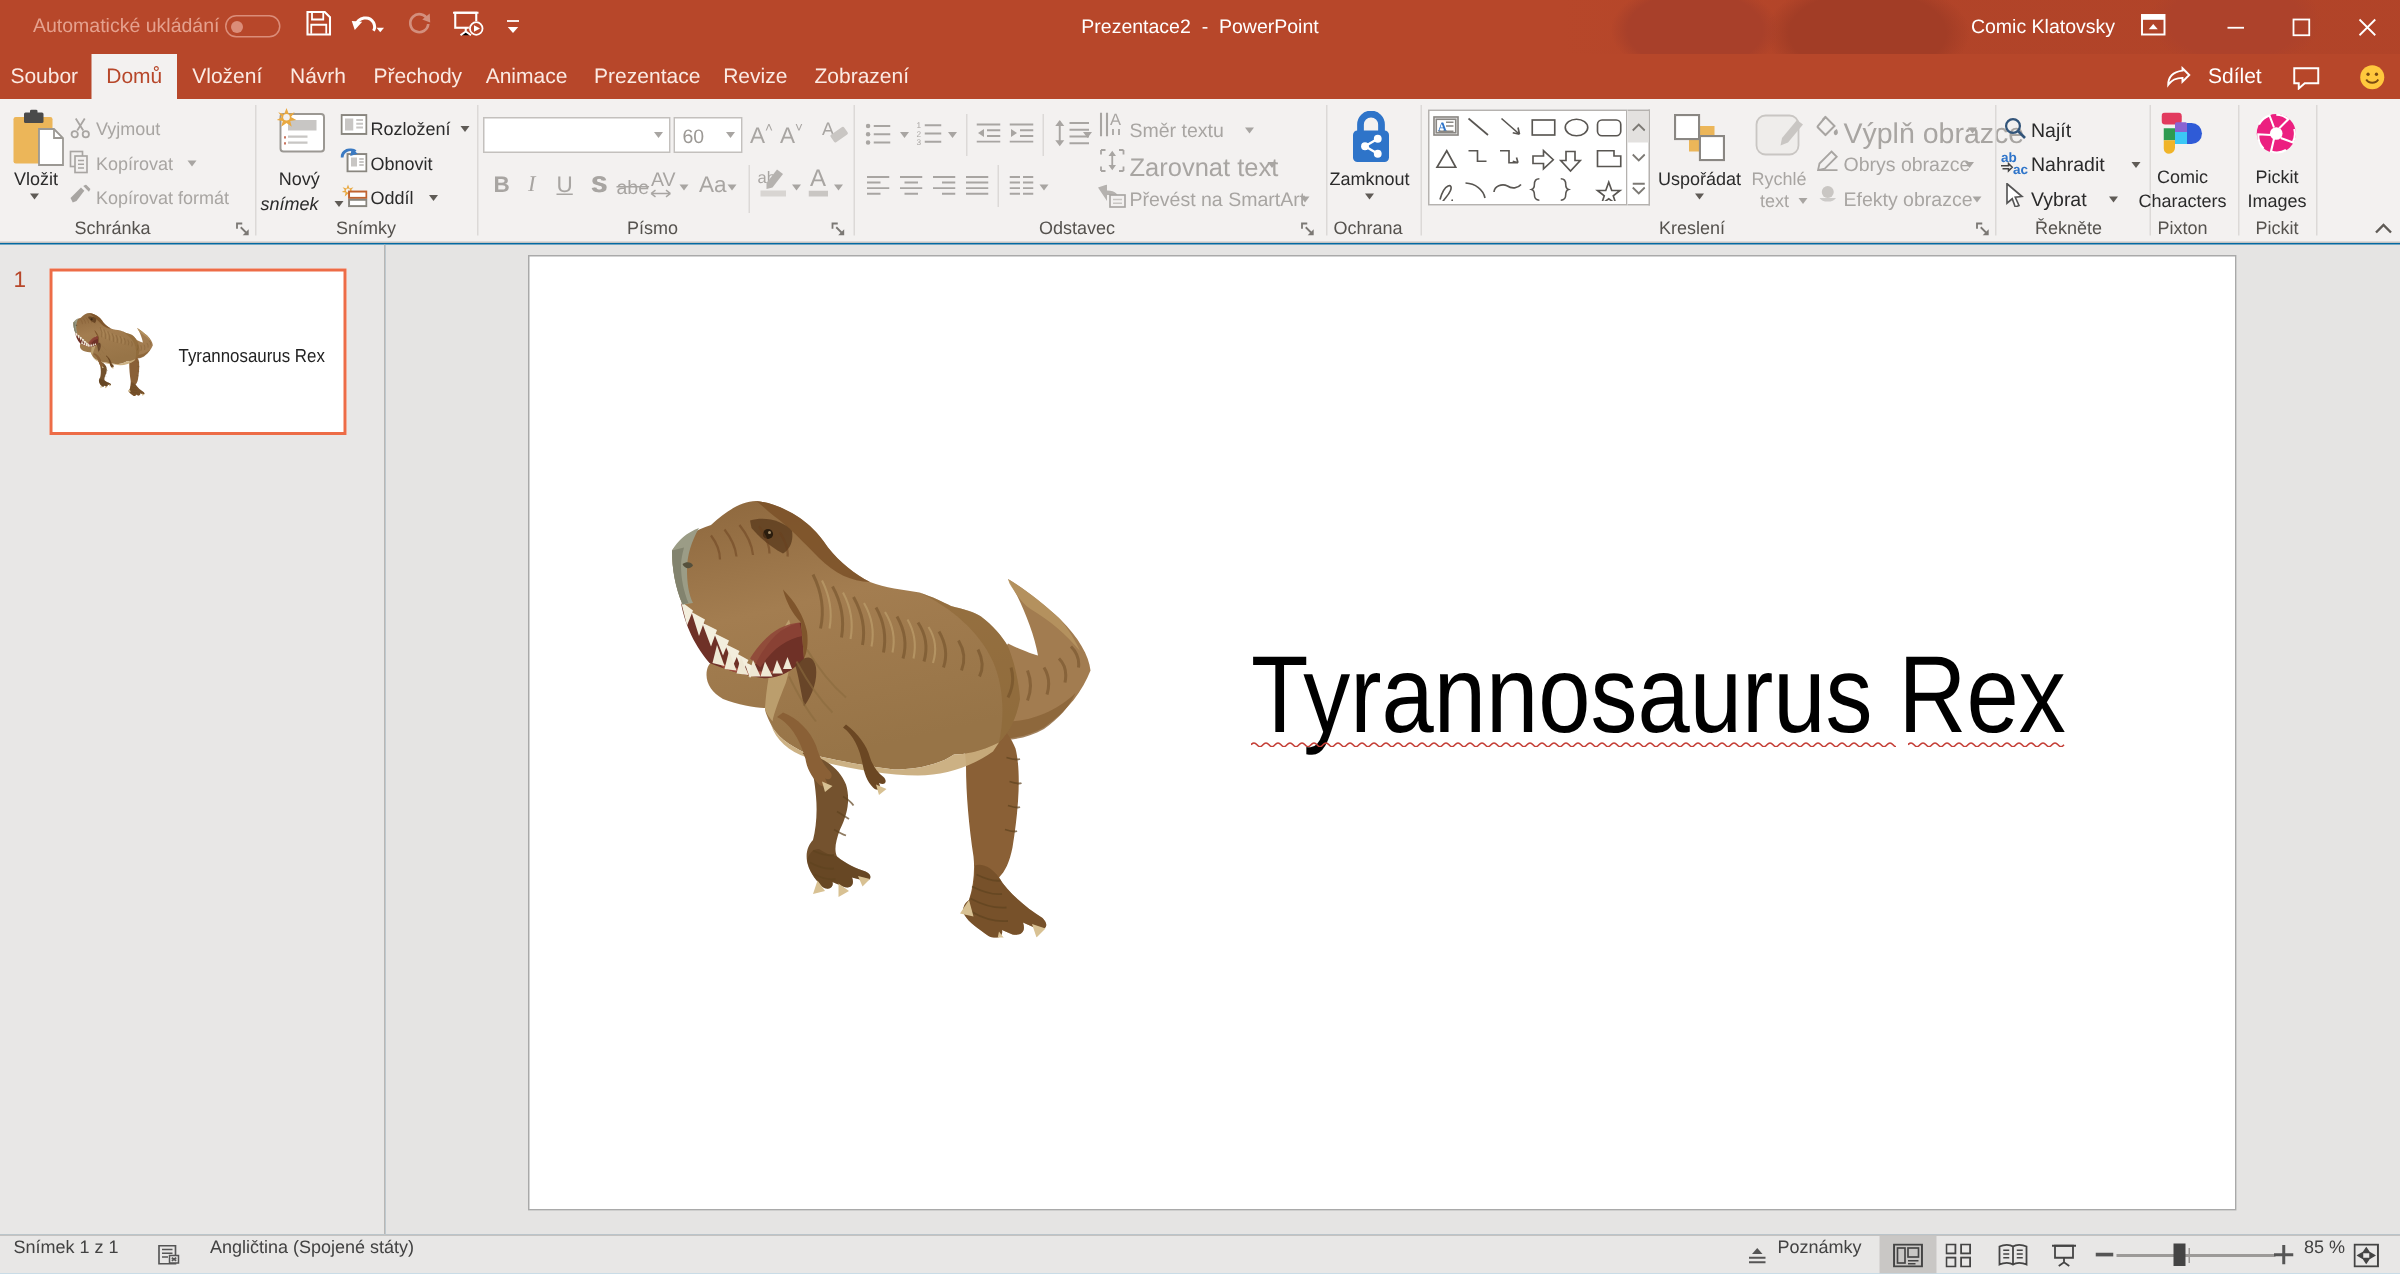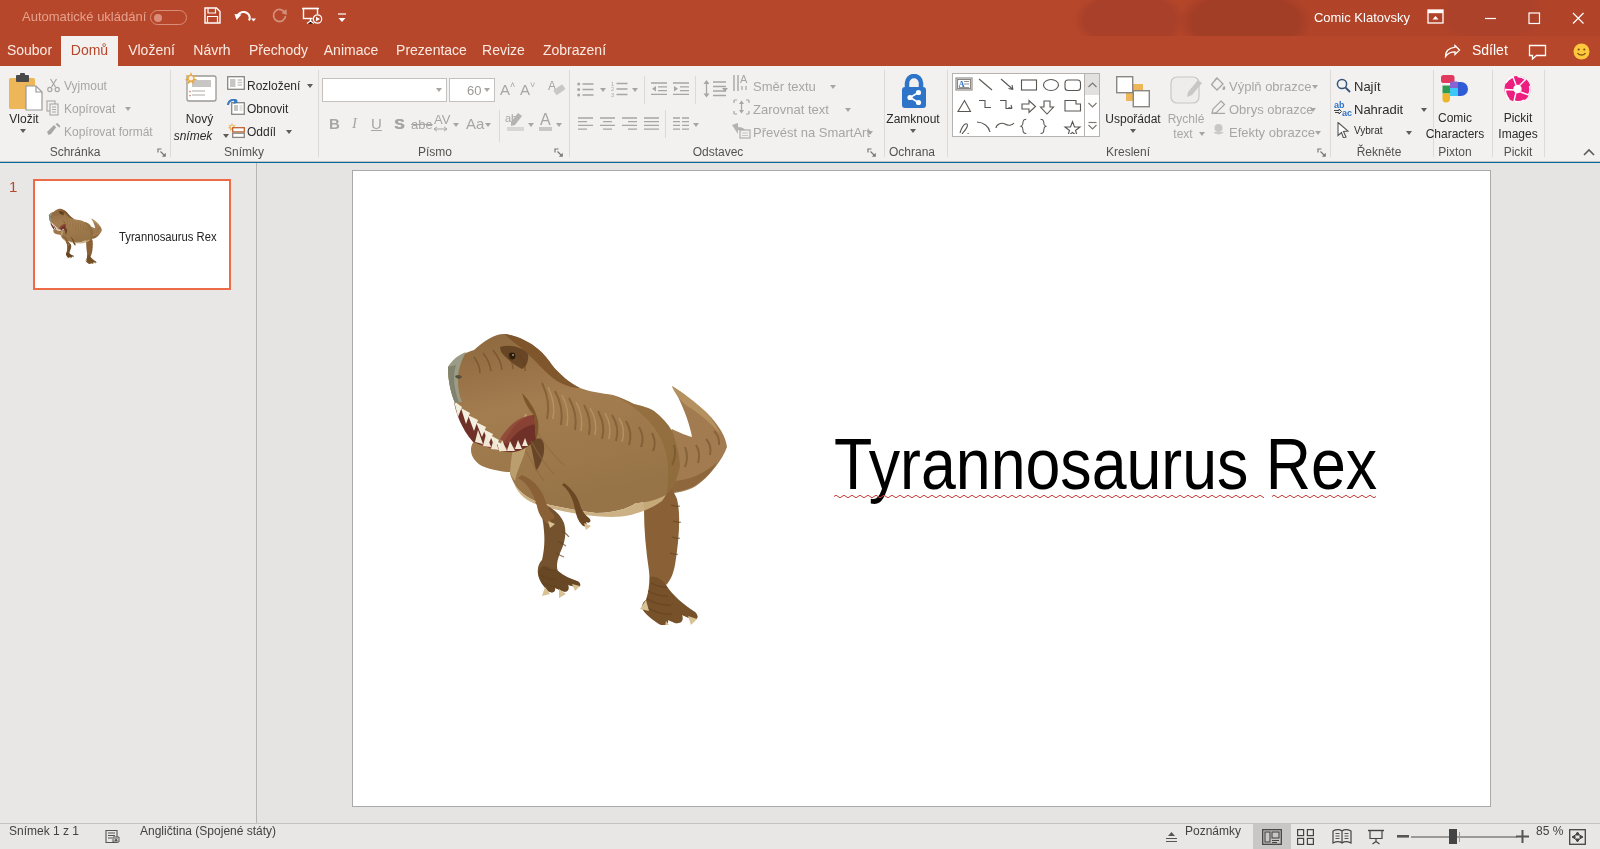--- a/index.html
+++ b/index.html
@@ -208,20 +208,21 @@
         <rect x="1.5" y="1.5" width="14" height="10" fill="none" stroke="#fff" stroke-width="1.4"></rect>
         <path stroke="#fff" stroke-width="1.4" d="M8.5 11.5 v2.5 M5 16.5 l3.5 -2.5 l3.5 2.5"></path>
         <circle cx="15.5" cy="12" r="5" fill="#B7472A"></circle>
         <circle cx="15.5" cy="12" r="4.2" fill="none" stroke="#fff" stroke-width="1.2"></circle>
         <path fill="#fff" d="M14 9.8 l4 2.2 l-4 2.2 z"></path>
       </svg>
   <svg class="qicon" style="left:336px;top:12px;" width="12" height="12" viewBox="0 0 12 12">
         <path stroke="#fff" stroke-width="1.2" d="M2 2 h8"></path>
         <path fill="#fff" d="M2.5 6 h7 l-3.5 4 z"></path>
       </svg>
+  <div id="title-center">Prezentace2&nbsp;&nbsp;-&nbsp;&nbsp;PowerPoint</div>
   <div id="user-name">Comic Klatovsky</div>
   <svg style="position:absolute;right:155px;top:9px;" width="18" height="16" viewBox="0 0 18 16">
         <rect x="1" y="1" width="15" height="13" fill="none" stroke="#fff" stroke-width="1.3"></rect>
         <rect x="1" y="1" width="15" height="3.2" fill="#fff"></rect>
         <path fill="#fff" d="M8.5 11 l-3 -3.5 h6 z" transform="rotate(180 8.5 9)"></path>
       </svg>
   <svg class="winbtn" style="right:88px;" width="44" height="36">
         <path stroke="#fff" stroke-width="1.2" d="M17 18.5 h11"></path>
       </svg>
   <svg class="winbtn" style="right:44px;" width="44" height="36">
@@ -336,21 +337,21 @@
         <rect x="5.7" y="11.2" width="11.6" height="4.2" fill="#fff" stroke="#89867F" stroke-width="1.3"></rect>
       </svg>
   <div class="rtext rdark" style="left:247px;top:59px;">Oddíl</div>
   <div style="position:absolute;left:286px;top:64px;" class="dda"></div>
   <div class="grplabel" style="left:210px;width:68px;">Snímky</div>
   <div class="rsep" style="left:318px;"></div>
 
   <div style="position:absolute;left:322px;top:12px;width:125px;height:24px;background:#fff;border:1px solid #C3C0BD;"></div>
   <div style="position:absolute;left:436px;top:22px;" class="dda gray"></div>
   <div style="position:absolute;left:449px;top:12px;width:46px;height:24px;background:#fff;border:1px solid #C3C0BD;"></div>
-  <div class="rtext" style="left:455px;top:17px;color:#9c9995;font-size:13px;margin-left:12px;">60</div>
+  <div class="rtext" style="left:455px;top:17px;color:#9c9995;font-size:13px;">60</div>
   <div style="position:absolute;left:484px;top:22px;" class="dda gray"></div>
   <div class="rtext rgray" style="left:500px;top:14px;font-size:15px;">A<span style="font-size:9px;vertical-align:7px;">˄</span></div>
   <div class="rtext rgray" style="left:520px;top:14px;font-size:15px;">A<span style="font-size:9px;vertical-align:7px;">˅</span></div>
   <svg style="position:absolute;left:548px;top:13px;" width="18" height="18" viewBox="0 0 18 18">
         <text x="0" y="11" font-size="12" fill="#A8A5A2" font-family="Liberation Sans">A</text>
         <rect x="6" y="8" width="11" height="6" rx="1" transform="rotate(-35 11 11)" fill="#C9C6C3"></rect>
       </svg>
   <div class="rtext rgray" style="left:329px;top:49px;font-size:15px;font-weight:bold;">B</div>
   <div class="rtext rgray" style="left:352px;top:49px;font-size:15px;font-style:italic;font-family:'Liberation Serif',serif;">I</div>
   <div class="rtext rgray" style="left:371px;top:49px;font-size:15px;text-decoration:underline;">U</div>
@@ -439,21 +440,21 @@
       </svg>
   <div class="rtext rgray" style="left:753px;top:13px;font-size:13px;">Směr textu</div>
   <div style="position:absolute;left:830px;top:19px;" class="dda gray"></div>
   <svg style="position:absolute;left:733px;top:33px;" width="17" height="16" viewBox="0 0 17 16">
         <g stroke="#A8A5A2" stroke-width="1.2" fill="none">
           <path d="M1 1 h3 M1 1 v3 M13 1 h3 M16 1 v3 M1 15 h3 M1 15 v-3 M13 15 h3 M16 15 v-3"></path>
         </g>
         <path d="M8.5 3 v10" stroke="#A8A5A2" stroke-width="1.2"></path>
         <path d="M8.5 1.5 L11 5 h-5 z M8.5 14.5 L6 11 h5 z" fill="#A8A5A2"></path>
       </svg>
-  <div class="rtext rgray" style="left:753px;top:36px;font-size:13px;">Zarovnat text</div>
+  <div class="rtext rgray" style="left:753px;top:36px;font-size:17px;">Zarovnat text</div>
   <div style="position:absolute;left:845px;top:42px;" class="dda gray"></div>
   <svg style="position:absolute;left:731px;top:57px;" width="20" height="16" viewBox="0 0 20 16">
         <path d="M1 2 l6 -2 v4 c6 0 8 3 8 7 c-2 -3 -4 -4 -8 -4 v4 z" fill="#B5B2AF"></path>
         <rect x="9" y="7" width="10" height="8" fill="#F3F1F0" stroke="#A8A5A2" stroke-width="1.1"></rect>
         <path d="M11 10 h6 M11 12.5 h6" stroke="#C8C5C2" stroke-width="1"></path>
       </svg>
   <div class="rtext rgray" style="left:753px;top:59px;font-size:13px;">Převést na SmartArt</div>
   <div style="position:absolute;left:867px;top:65px;" class="dda gray"></div>
   <svg style="position:absolute;left:578px;top:51px;" width="15" height="13" viewBox="0 0 15 13">
         <g stroke="#A8A5A2" stroke-width="1.3">
@@ -559,21 +560,21 @@
   </svg>
   <div class="bigbtn-label" style="left:1150px;top:46px;width:72px;color:#A8A5A2;">Rychlé</div>
   <div class="bigbtn-label" style="left:1150px;top:61px;width:66px;color:#A8A5A2;">text</div>
   <div style="position:absolute;left:1199px;top:66px;" class="dda gray"></div>
 
   <svg style="position:absolute;left:1211px;top:11px;" width="15" height="14" viewBox="0 0 15 14">
         <path d="M6 1 L12 7 L6 13 L0.5 7.5 z" fill="none" stroke="#A8A5A2" stroke-width="1.3"></path>
         <path d="M6 1 L4 3" stroke="#A8A5A2" stroke-width="1.3"></path>
         <path d="M13.5 9 c1 1.8 1 3 0 3.8 c-1 0.8 -2 0 -2 -1.4 c0 -1 1 -1.8 2 -2.4z" fill="#A8A5A2"></path>
       </svg>
-  <div class="rtext rgray" style="left:1229px;top:13px;font-size:13px;">Výplň obrazce</div>
+  <div class="rtext rgray" style="left:1229px;top:13px;font-size:19px;">Výplň obrazce</div>
   <div style="position:absolute;left:1312px;top:19px;" class="dda gray"></div>
   <svg style="position:absolute;left:1211px;top:34px;" width="15" height="14" viewBox="0 0 15 14">
         <path d="M10 1 l3.5 3.5 l-8 8 l-4.5 1 l1 -4.5 z" fill="none" stroke="#A8A5A2" stroke-width="1.2"></path>
         <path d="M1 13.5 h13" stroke="#A8A5A2" stroke-width="1.4"></path>
       </svg>
   <div class="rtext rgray" style="left:1229px;top:36px;font-size:13px;">Obrys obrazce</div>
   <div style="position:absolute;left:1310px;top:42px;" class="dda gray"></div>
   <svg style="position:absolute;left:1211px;top:57px;" width="15" height="14" viewBox="0 0 15 14">
         <circle cx="7.5" cy="5" r="4" fill="#C9C6C3"></circle>
         <path d="M2 9 a6 4 0 0 0 11 0" fill="#A8A5A2" opacity="0.5"></path>
@@ -596,21 +597,21 @@
   <svg style="position:absolute;left:1334px;top:34px;" width="19" height="17" viewBox="0 0 19 17">
         <text x="0" y="8" font-size="9" fill="#2E74C9" font-family="Liberation Sans" font-weight="bold">ab</text>
         <text x="8" y="16" font-size="9" fill="#2E74C9" font-family="Liberation Sans" font-weight="bold">ac</text>
         <path d="M1 12.5 h4 v1.5 l2.5 -2.5 l-2.5 -2.5 v1.5 h-5.5" fill="none" stroke="#444" stroke-width="1"></path>
       </svg>
   <div class="rtext rdark" style="left:1354px;top:36px;font-size:13px;">Nahradit</div>
   <div style="position:absolute;left:1421px;top:42px;" class="dda"></div>
   <svg style="position:absolute;left:1337px;top:56px;" width="13" height="16" viewBox="0 0 13 16">
         <path d="M1 0.5 L11 9 L6.5 9.5 L9 15 L6.5 16 L4.5 10.5 L1 13.5 z" fill="#fff" stroke="#555" stroke-width="1.1"></path>
       </svg>
-  <div class="rtext rdark" style="left:1354px;top:59px;font-size:10px;">Vybrat</div>
+  <div class="rtext rdark" style="left:1354px;top:59px;font-size:13px;">Vybrat</div>
   <div style="position:absolute;left:1406px;top:65px;" class="dda"></div>
   <div class="grplabel" style="left:1350px;width:58px;">Řekněte</div>
   <div class="rsep" style="left:1433px;"></div>
 
   <svg style="position:absolute;left:1441px;top:9px;" width="28" height="29" viewBox="0 0 28 29">
     <rect x="0" y="0" width="13.5" height="8" rx="2.5" fill="#E23A5E"></rect>
     <rect x="9" y="6.5" width="8" height="8.5" rx="1" fill="#8A63D2"></rect>
     <rect x="1.5" y="10.5" width="7.5" height="8" fill="#2E9B51"></rect>
     <rect x="9" y="13" width="8" height="8" fill="#3BC8F5"></rect>
     <path d="M17 7 h3 a7 7 0 0 1 0 14 h-3 z" fill="#2F5BD7"></path>

